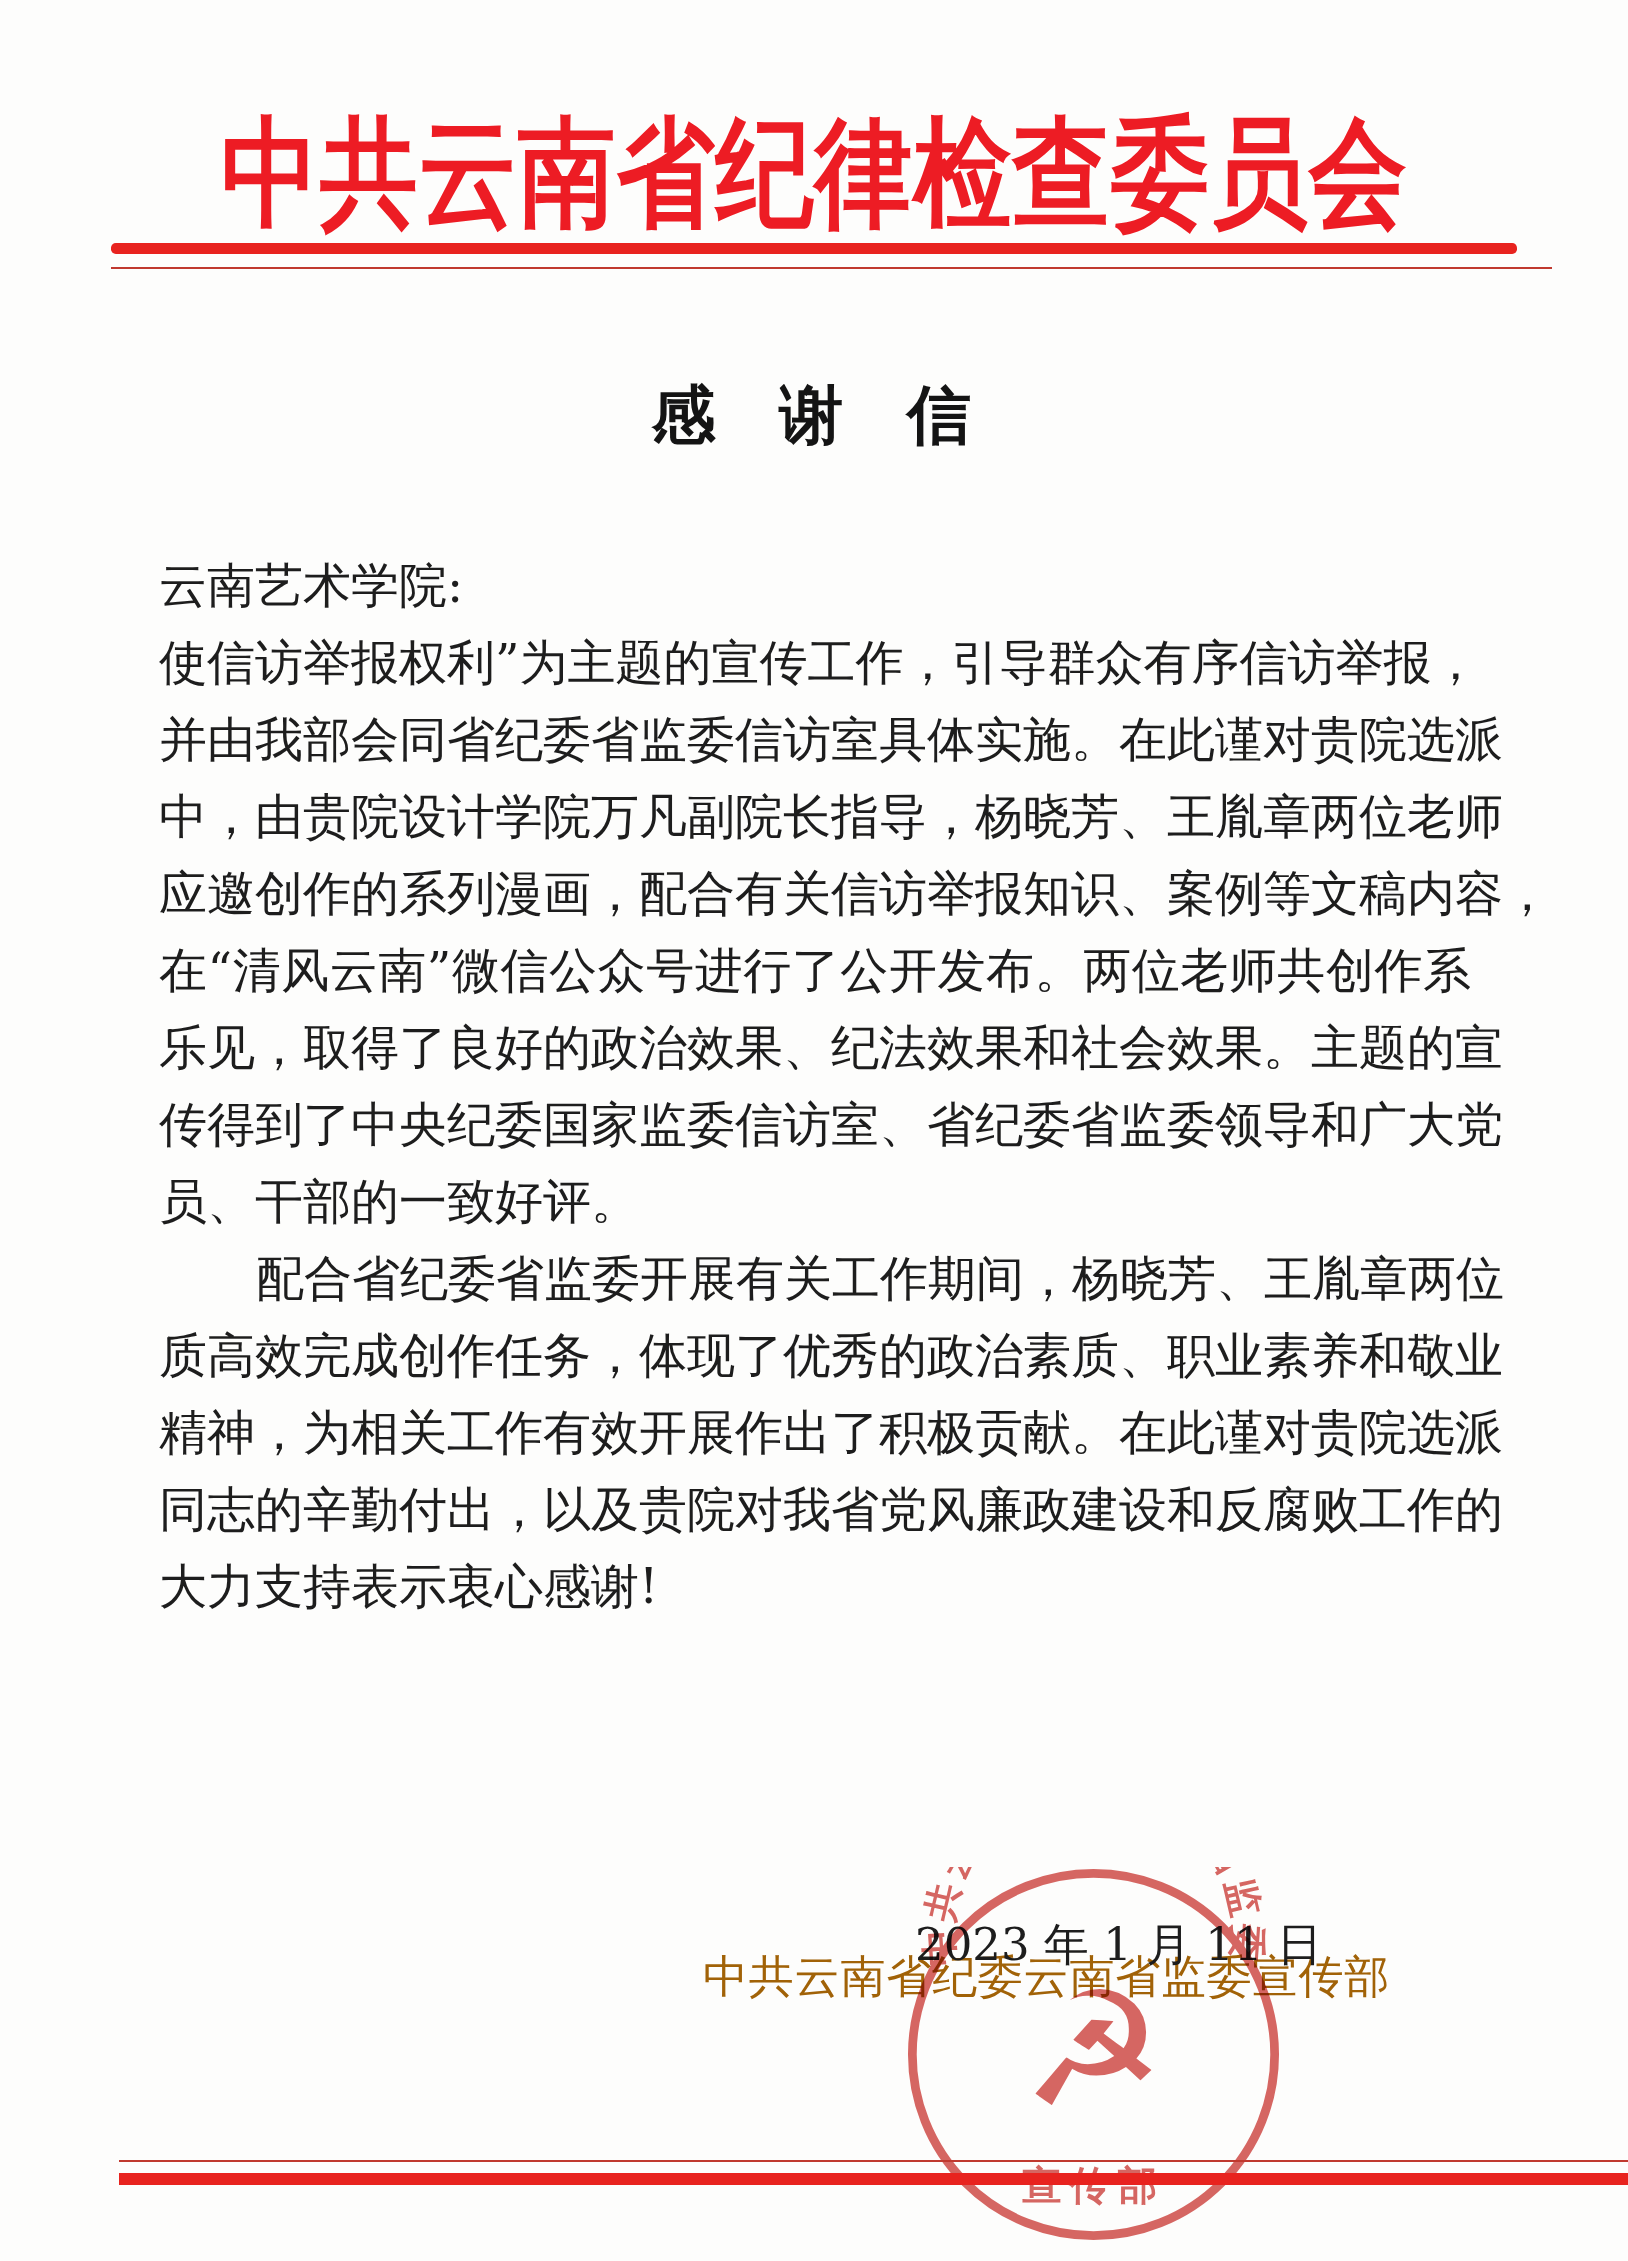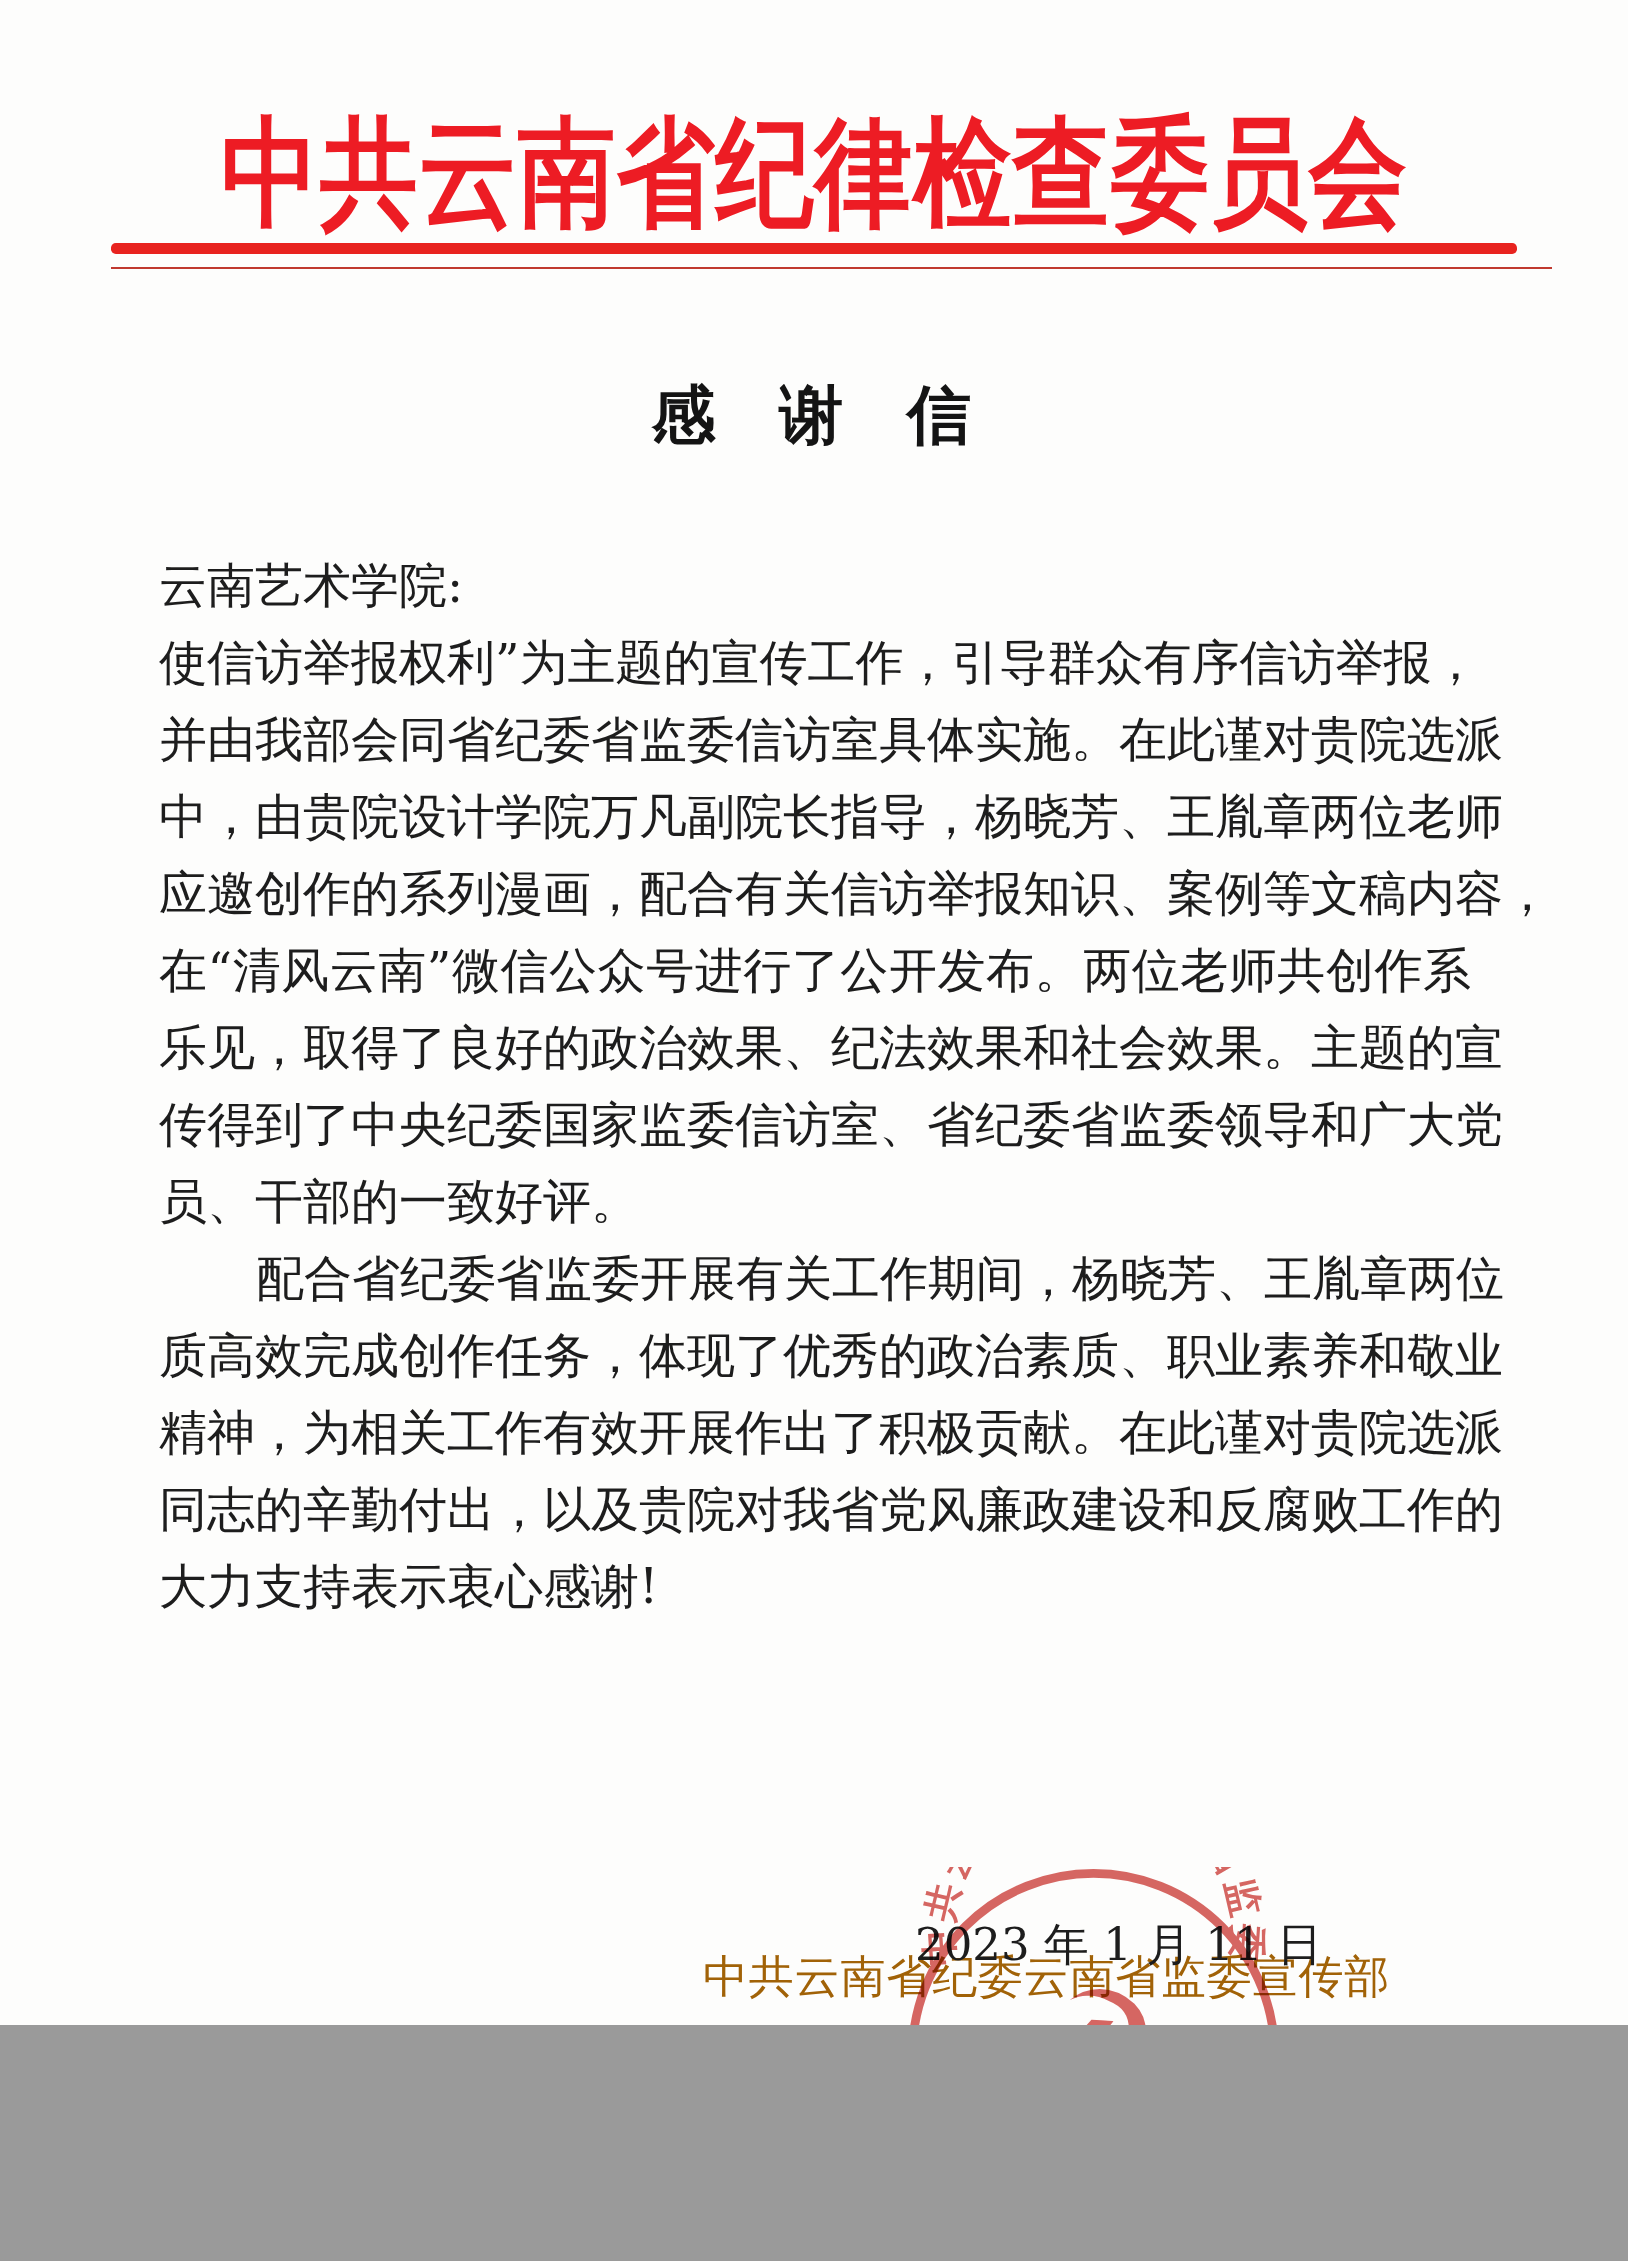--- a/index.html
+++ b/index.html
@@ -1,18 +1,18 @@
 <!DOCTYPE html>
 <html style="font-size:12.7px"><head>
 <meta charset="utf-8">
 <style>
   html,body{margin:0;padding:0;background:#9a9a9a;}
   .page{
     position:relative;
-    width:1629px;height:2025px;
+    width:1629px;height:2261px;
     background:#fdfdfc;
     overflow:hidden;
     font-family:"DejaVu Serif","Liberation Serif",serif;
     color:#1d1d1d;
   }
   
   .letterhead{
     position:absolute;top:94px;left:0;width:1629px;
     text-align:center;
     font-size:119px;font-weight:bold;

